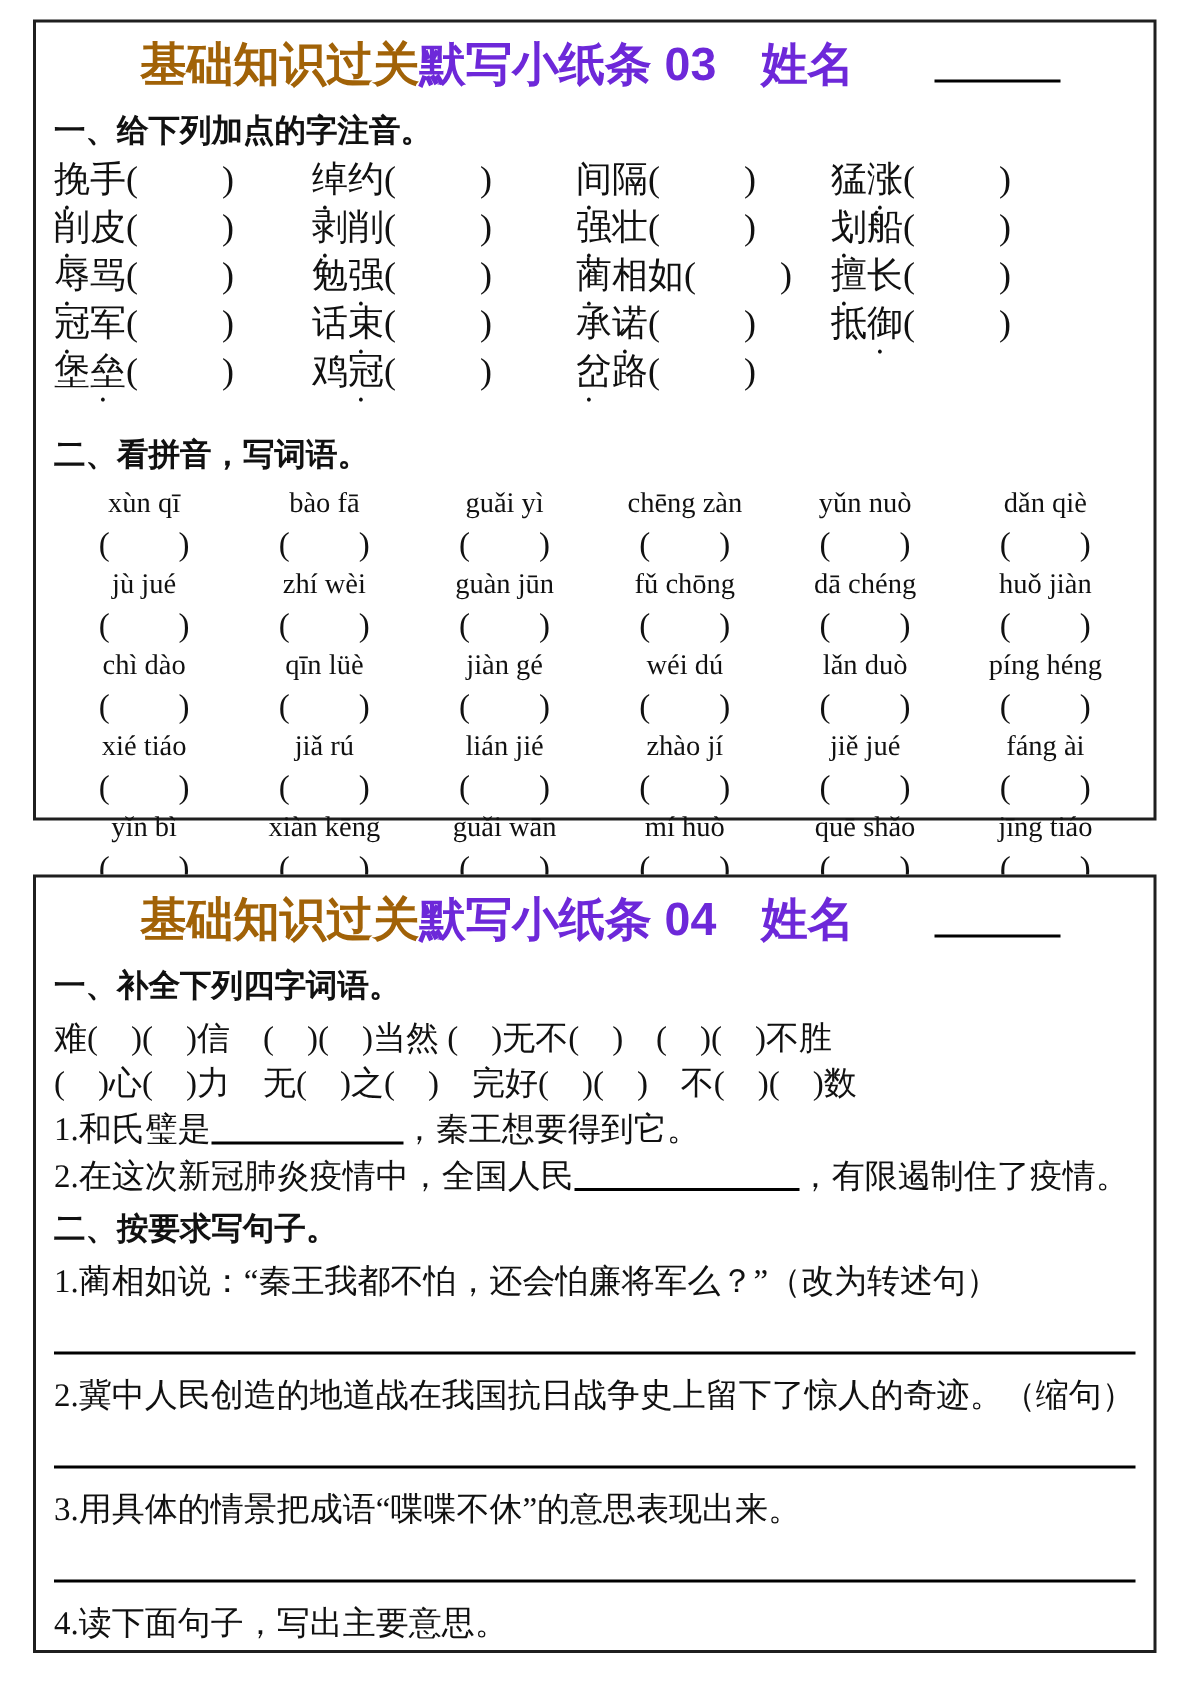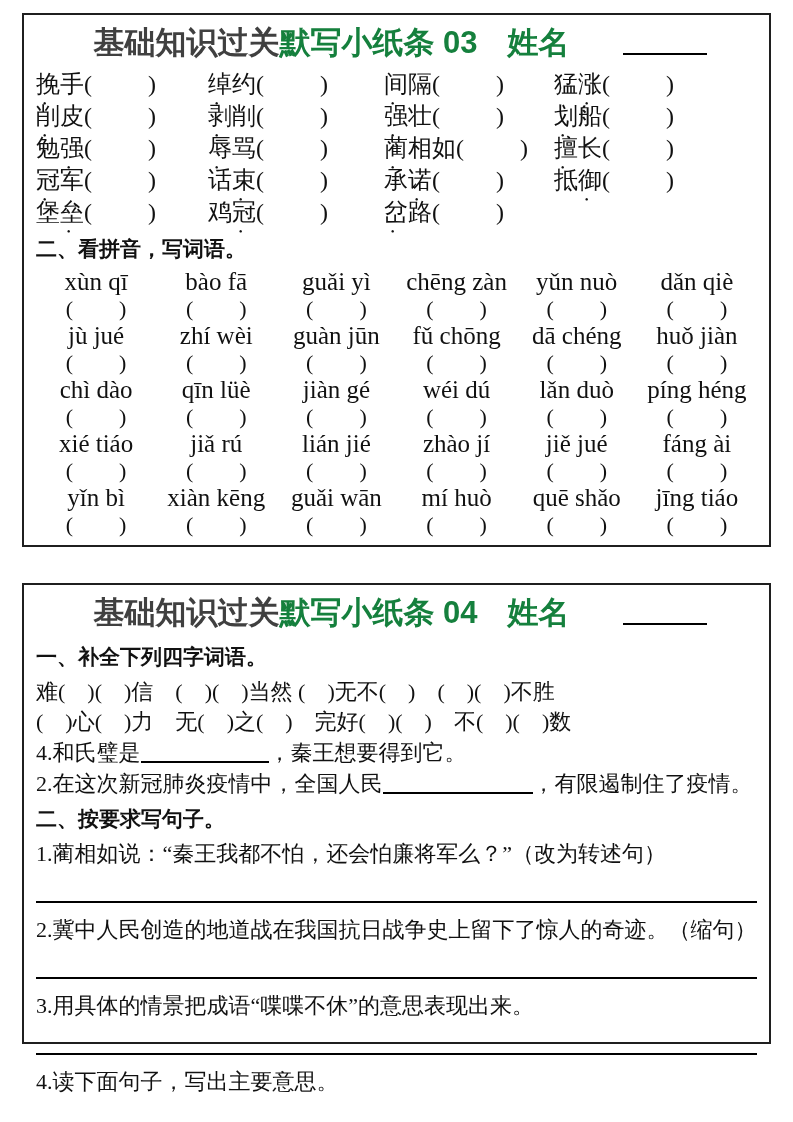--- a/index.html
+++ b/index.html
@@ -11,32 +11,32 @@
     color:#111111;
     overflow:hidden;
   }
   .panel{
     position:absolute;left:22px;width:749px;
     border:2px solid #1f1f1f;background:#ffffff;
     box-sizing:border-box;
     padding:4px 12px 6px 12px;
   }
   #panel03{top:13px;height:534px;}
-  #panel04{top:583px;height:461px;}
+  #panel04{top:583px;height:519px;}
 
   .title-row{
     position:relative;
     text-align:center;
     padding:6px 130px 10px 0;
     font-family:"Liberation Sans","DejaVu Sans",sans-serif;
     font-weight:bold;font-size:31px;line-height:1.15;
     white-space:nowrap;
   }
-  .title-red{color:#404040;}
-  .title-black{color:#15803d;text-align:right;}
+  .title-red{color:#a16207;}
+  .title-black{color:#6d28d9;text-align:right;}
   .title-name{margin-left:30px;}
   .name-blank{
     position:absolute;right:50px;bottom:16px;
     width:84px;border-bottom:2px solid #000;height:2px;display:inline-block;
   }
 
   .sec-heading{
     font-family:"Liberation Sans","DejaVu Sans",sans-serif;
     font-size:21px;font-weight:bold;margin:2px 0 6px 0;
   }
@@ -53,21 +53,21 @@
   .wchar.dotted::after{
     content:"\2022";
     position:absolute;left:28%;bottom:-12px;
     font-size:11px;color:#111;
   }
   .pgap{display:inline-block;width:56px;}
 
   
   .py-group{margin:0 0 1px 0;}
   .py-row{display:grid;grid-template-columns:repeat(6,1fr);text-align:center;
-          font-size:25px;line-height:26px;}
+          font-size:19px;line-height:26px;}
   .paren-row{display:grid;grid-template-columns:repeat(6,1fr);text-align:center;
           font-size:22px;line-height:27px;}
   .pygap{display:inline-block;width:46px;}
 
   
   .idiom-line{font-size:22px;line-height:30px;margin:0;white-space:nowrap;}
   .fill-line{font-size:22px;line-height:31px;white-space:nowrap;}
   .blank{display:inline-block;border-bottom:2px solid #000;height:1em;vertical-align:-3px;}
   .blank-0{width:128px;}
   .blank-1{width:150px;}
@@ -78,44 +78,45 @@
 <body>
 
 <div id="page">
 
   <div class="panel" id="panel03">
     <div class="title-row">
       <span class="title-red">基础知识过关</span><span class="title-black">默写小纸条 03</span><span class="title-black title-name">姓名</span>
       <span class="name-blank"></span>
     </div>
 
+    <div class="sec-heading">一、给下列加点的字注音。</div>
 
     <div class="word-grid" id="word-grid">
         <div class="word-cell"><span class="wchar dotted">挽</span><span class="wchar">手</span>(<span class="pgap"></span>)</div>
         <div class="word-cell"><span class="wchar dotted">绰</span><span class="wchar">约</span>(<span class="pgap"></span>)</div>
         <div class="word-cell"><span class="wchar dotted">间</span><span class="wchar">隔</span>(<span class="pgap"></span>)</div>
         <div class="word-cell"><span class="wchar">猛</span><span class="wchar dotted">涨</span>(<span class="pgap"></span>)</div>
         <div class="word-cell"><span class="wchar dotted">削</span><span class="wchar">皮</span>(<span class="pgap"></span>)</div>
         <div class="word-cell"><span class="wchar dotted">剥</span><span class="wchar">削</span>(<span class="pgap"></span>)</div>
         <div class="word-cell"><span class="wchar dotted">强</span><span class="wchar">壮</span>(<span class="pgap"></span>)</div>
         <div class="word-cell"><span class="wchar dotted">划</span><span class="wchar">船</span>(<span class="pgap"></span>)</div>
+        <div class="word-cell"><span class="wchar dotted">辱</span><span class="wchar">骂</span>(<span class="pgap"></span>)</div>
         <div class="word-cell"><span class="wchar">勉</span><span class="wchar dotted">强</span>(<span class="pgap"></span>)</div>
-        <div class="word-cell"><span class="wchar dotted">辱</span><span class="wchar">骂</span>(<span class="pgap"></span>)</div>
         <div class="word-cell"><span class="wchar dotted">蔺</span><span class="wchar">相</span><span class="wchar">如</span>(<span class="pgap"></span>)</div>
         <div class="word-cell"><span class="wchar dotted">擅</span><span class="wchar">长</span>(<span class="pgap"></span>)</div>
         <div class="word-cell"><span class="wchar dotted">冠</span><span class="wchar">军</span>(<span class="pgap"></span>)</div>
         <div class="word-cell"><span class="wchar">话</span><span class="wchar dotted">束</span>(<span class="pgap"></span>)</div>
         <div class="word-cell"><span class="wchar">承</span><span class="wchar dotted">诺</span>(<span class="pgap"></span>)</div>
         <div class="word-cell"><span class="wchar">抵</span><span class="wchar dotted">御</span>(<span class="pgap"></span>)</div>
         <div class="word-cell"><span class="wchar">堡</span><span class="wchar dotted">垒</span>(<span class="pgap"></span>)</div>
         <div class="word-cell"><span class="wchar">鸡</span><span class="wchar dotted">冠</span>(<span class="pgap"></span>)</div>
         <div class="word-cell"><span class="wchar dotted">岔</span><span class="wchar">路</span>(<span class="pgap"></span>)</div>
       </div>
 
-    <div class="sec-heading" style="margin-top:4px;">二、看拼音，写词语。</div>
+    <div class="sec-heading" style="margin-top:22px;">二、看拼音，写词语。</div>
 
     <div id="pinyin-block">
         <div class="py-group">
           <div class="py-row">
             <span>xùn qī</span>
             <span>bào fā</span>
             <span>guǎi yì</span>
             <span>chēng zàn</span>
             <span>yǔn nuò</span>
             <span>dǎn qiè</span>
@@ -210,21 +211,21 @@
       <span class="name-blank"></span>
     </div>
 
     <div class="sec-heading">一、补全下列四字词语。</div>
 
     <div id="idiom-block">
         <p class="idiom-line">难(　)(　)信　(　)(　)当然 (　)无不(　)　(　)(　)不胜</p>
         <p class="idiom-line">(　)心(　)力　无(　)之(　)　完好(　)(　)　不(　)(　)数</p>
       </div>
     <div id="fill-block">
-        <div class="fill-line"><span>4.和氏璧是</span><span class="blank blank-0"></span><span>，秦王想要得到它。</span></div>
+        <div class="fill-line"><span>1.和氏璧是</span><span class="blank blank-0"></span><span>，秦王想要得到它。</span></div>
         <div class="fill-line"><span>2.在这次新冠肺炎疫情中，全国人民</span><span class="blank blank-1"></span><span>，有限遏制住了疫情。</span></div>
       </div>
 
     <div class="sec-heading" style="margin-top:6px;">二、按要求写句子。</div>
 
     <div id="question-block">
         <div class="q-line">1.蔺相如说：“秦王我都不怕，还会怕廉将军么？”（改为转述句）</div>
         <div class="answer-rule"></div>
         <div class="q-line">2.冀中人民创造的地道战在我国抗日战争史上留下了惊人的奇迹。（缩句）</div>
         <div class="answer-rule"></div>

